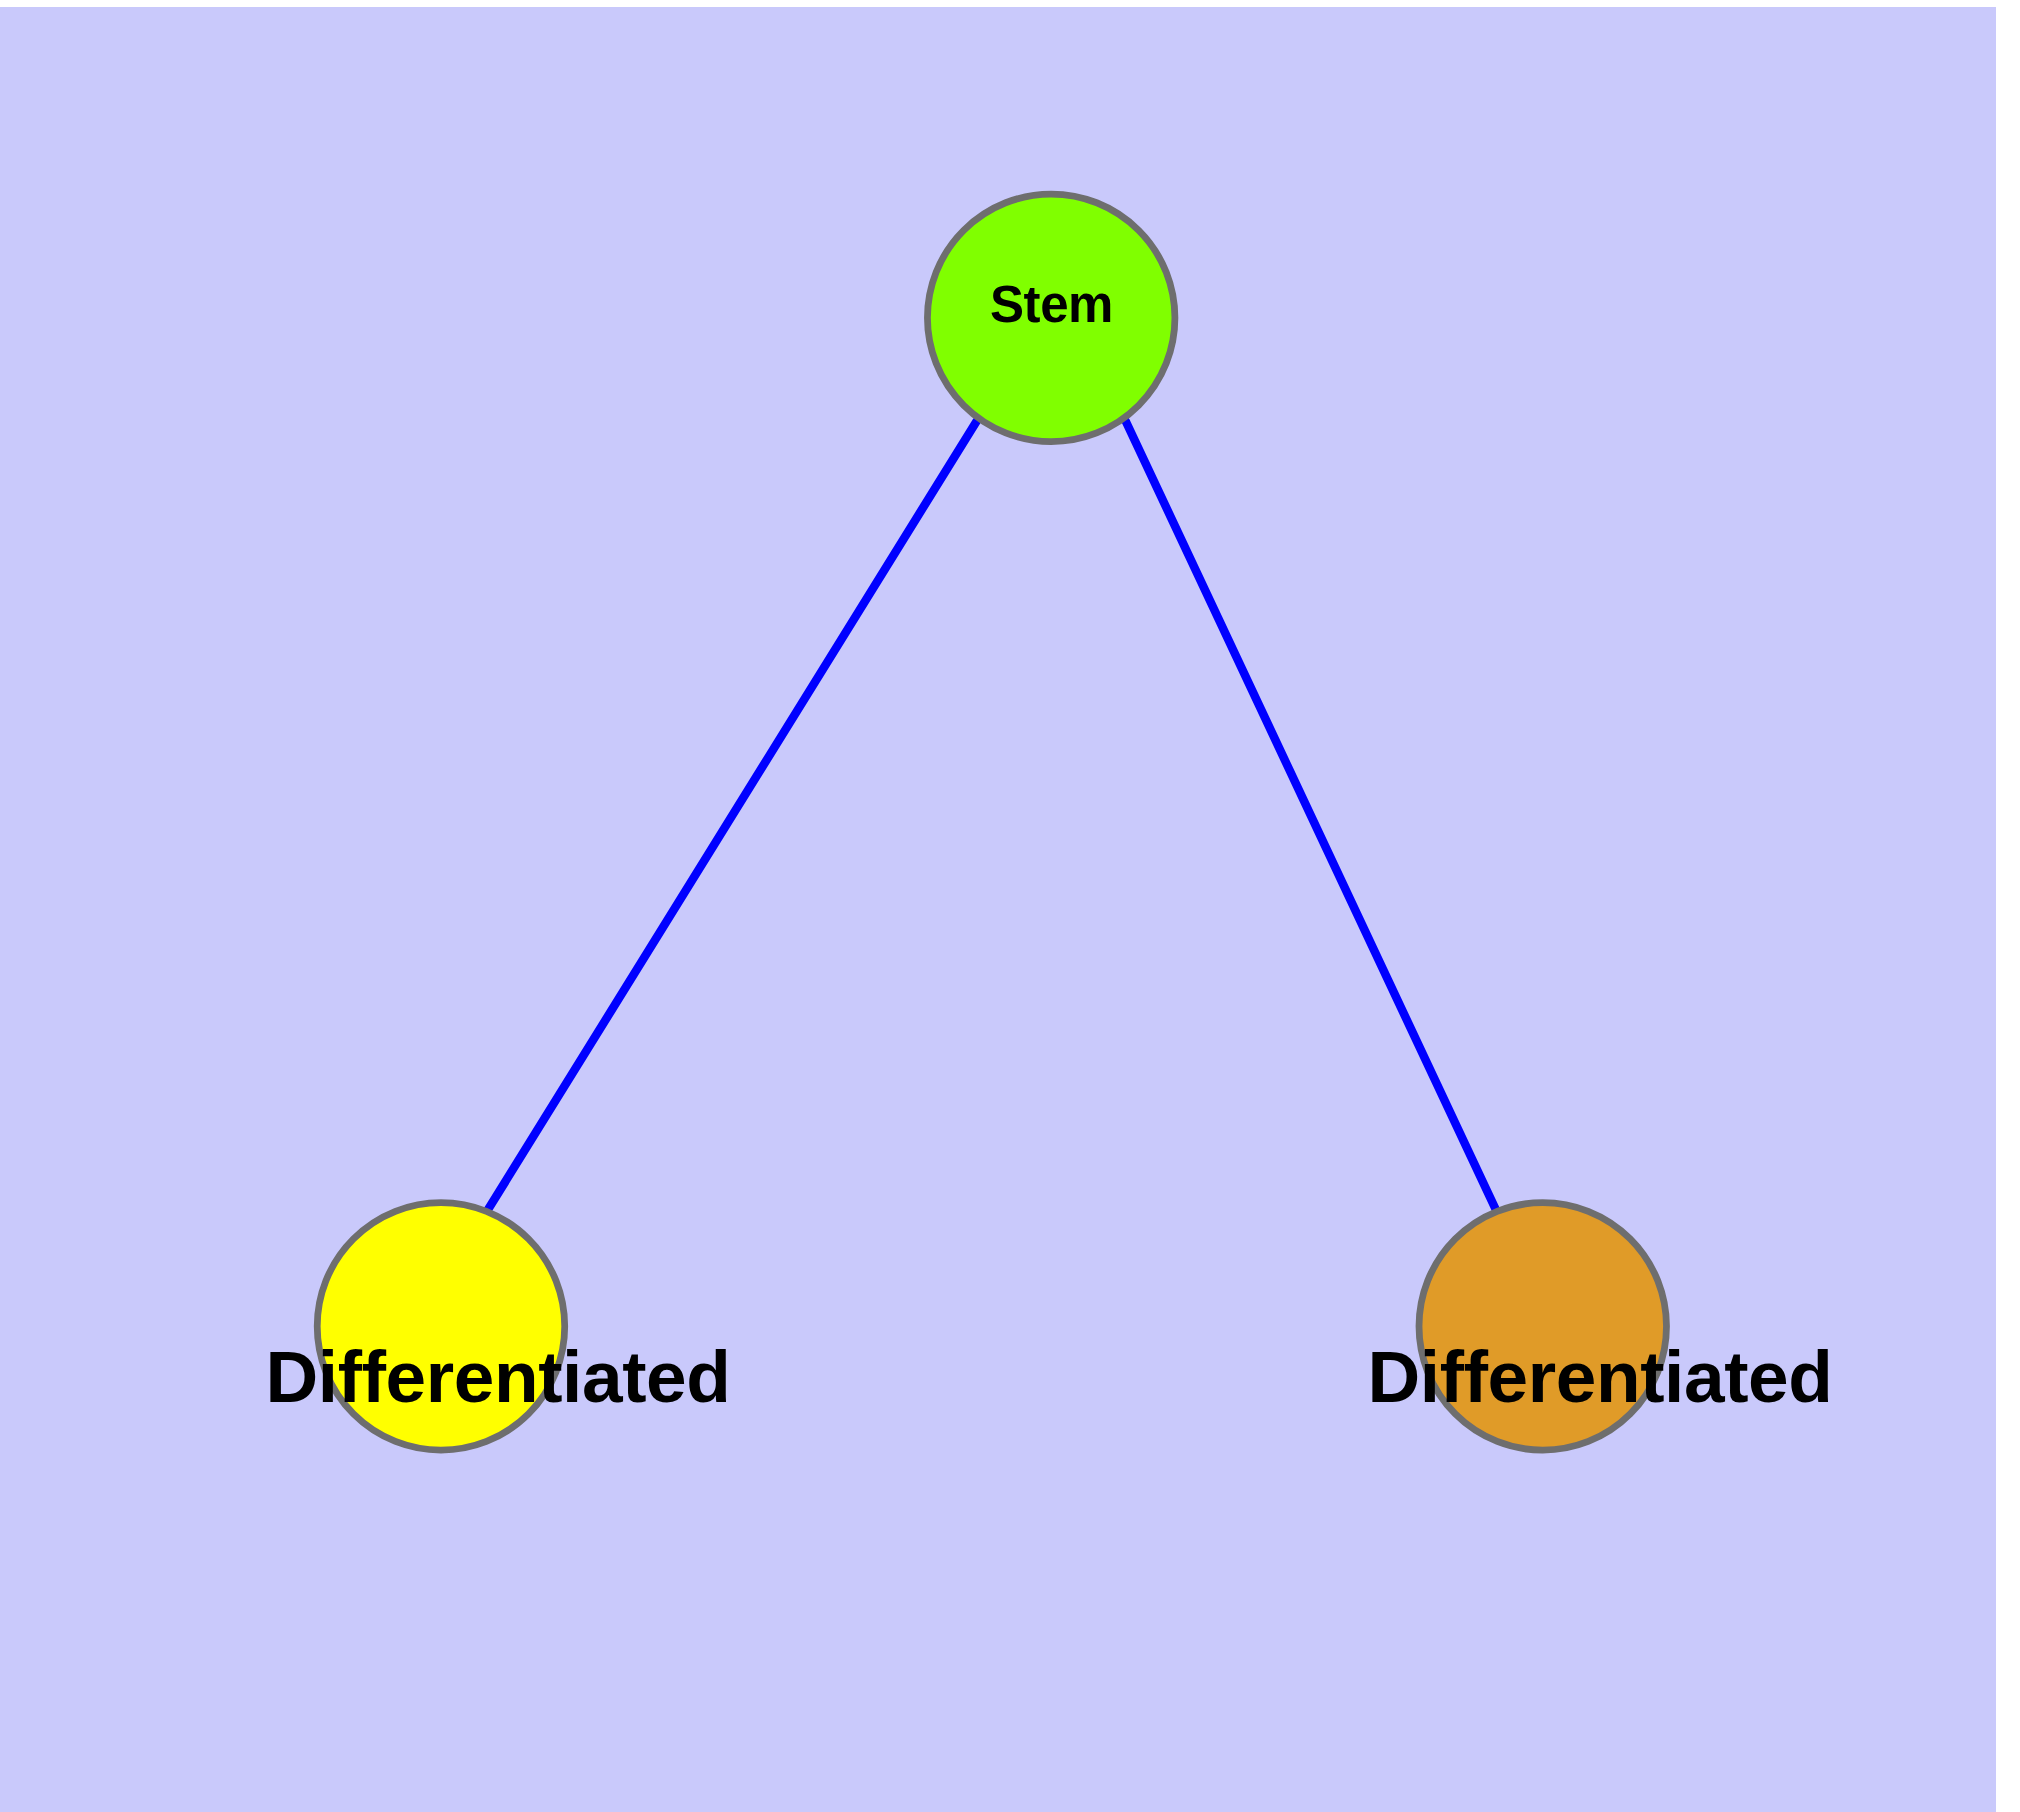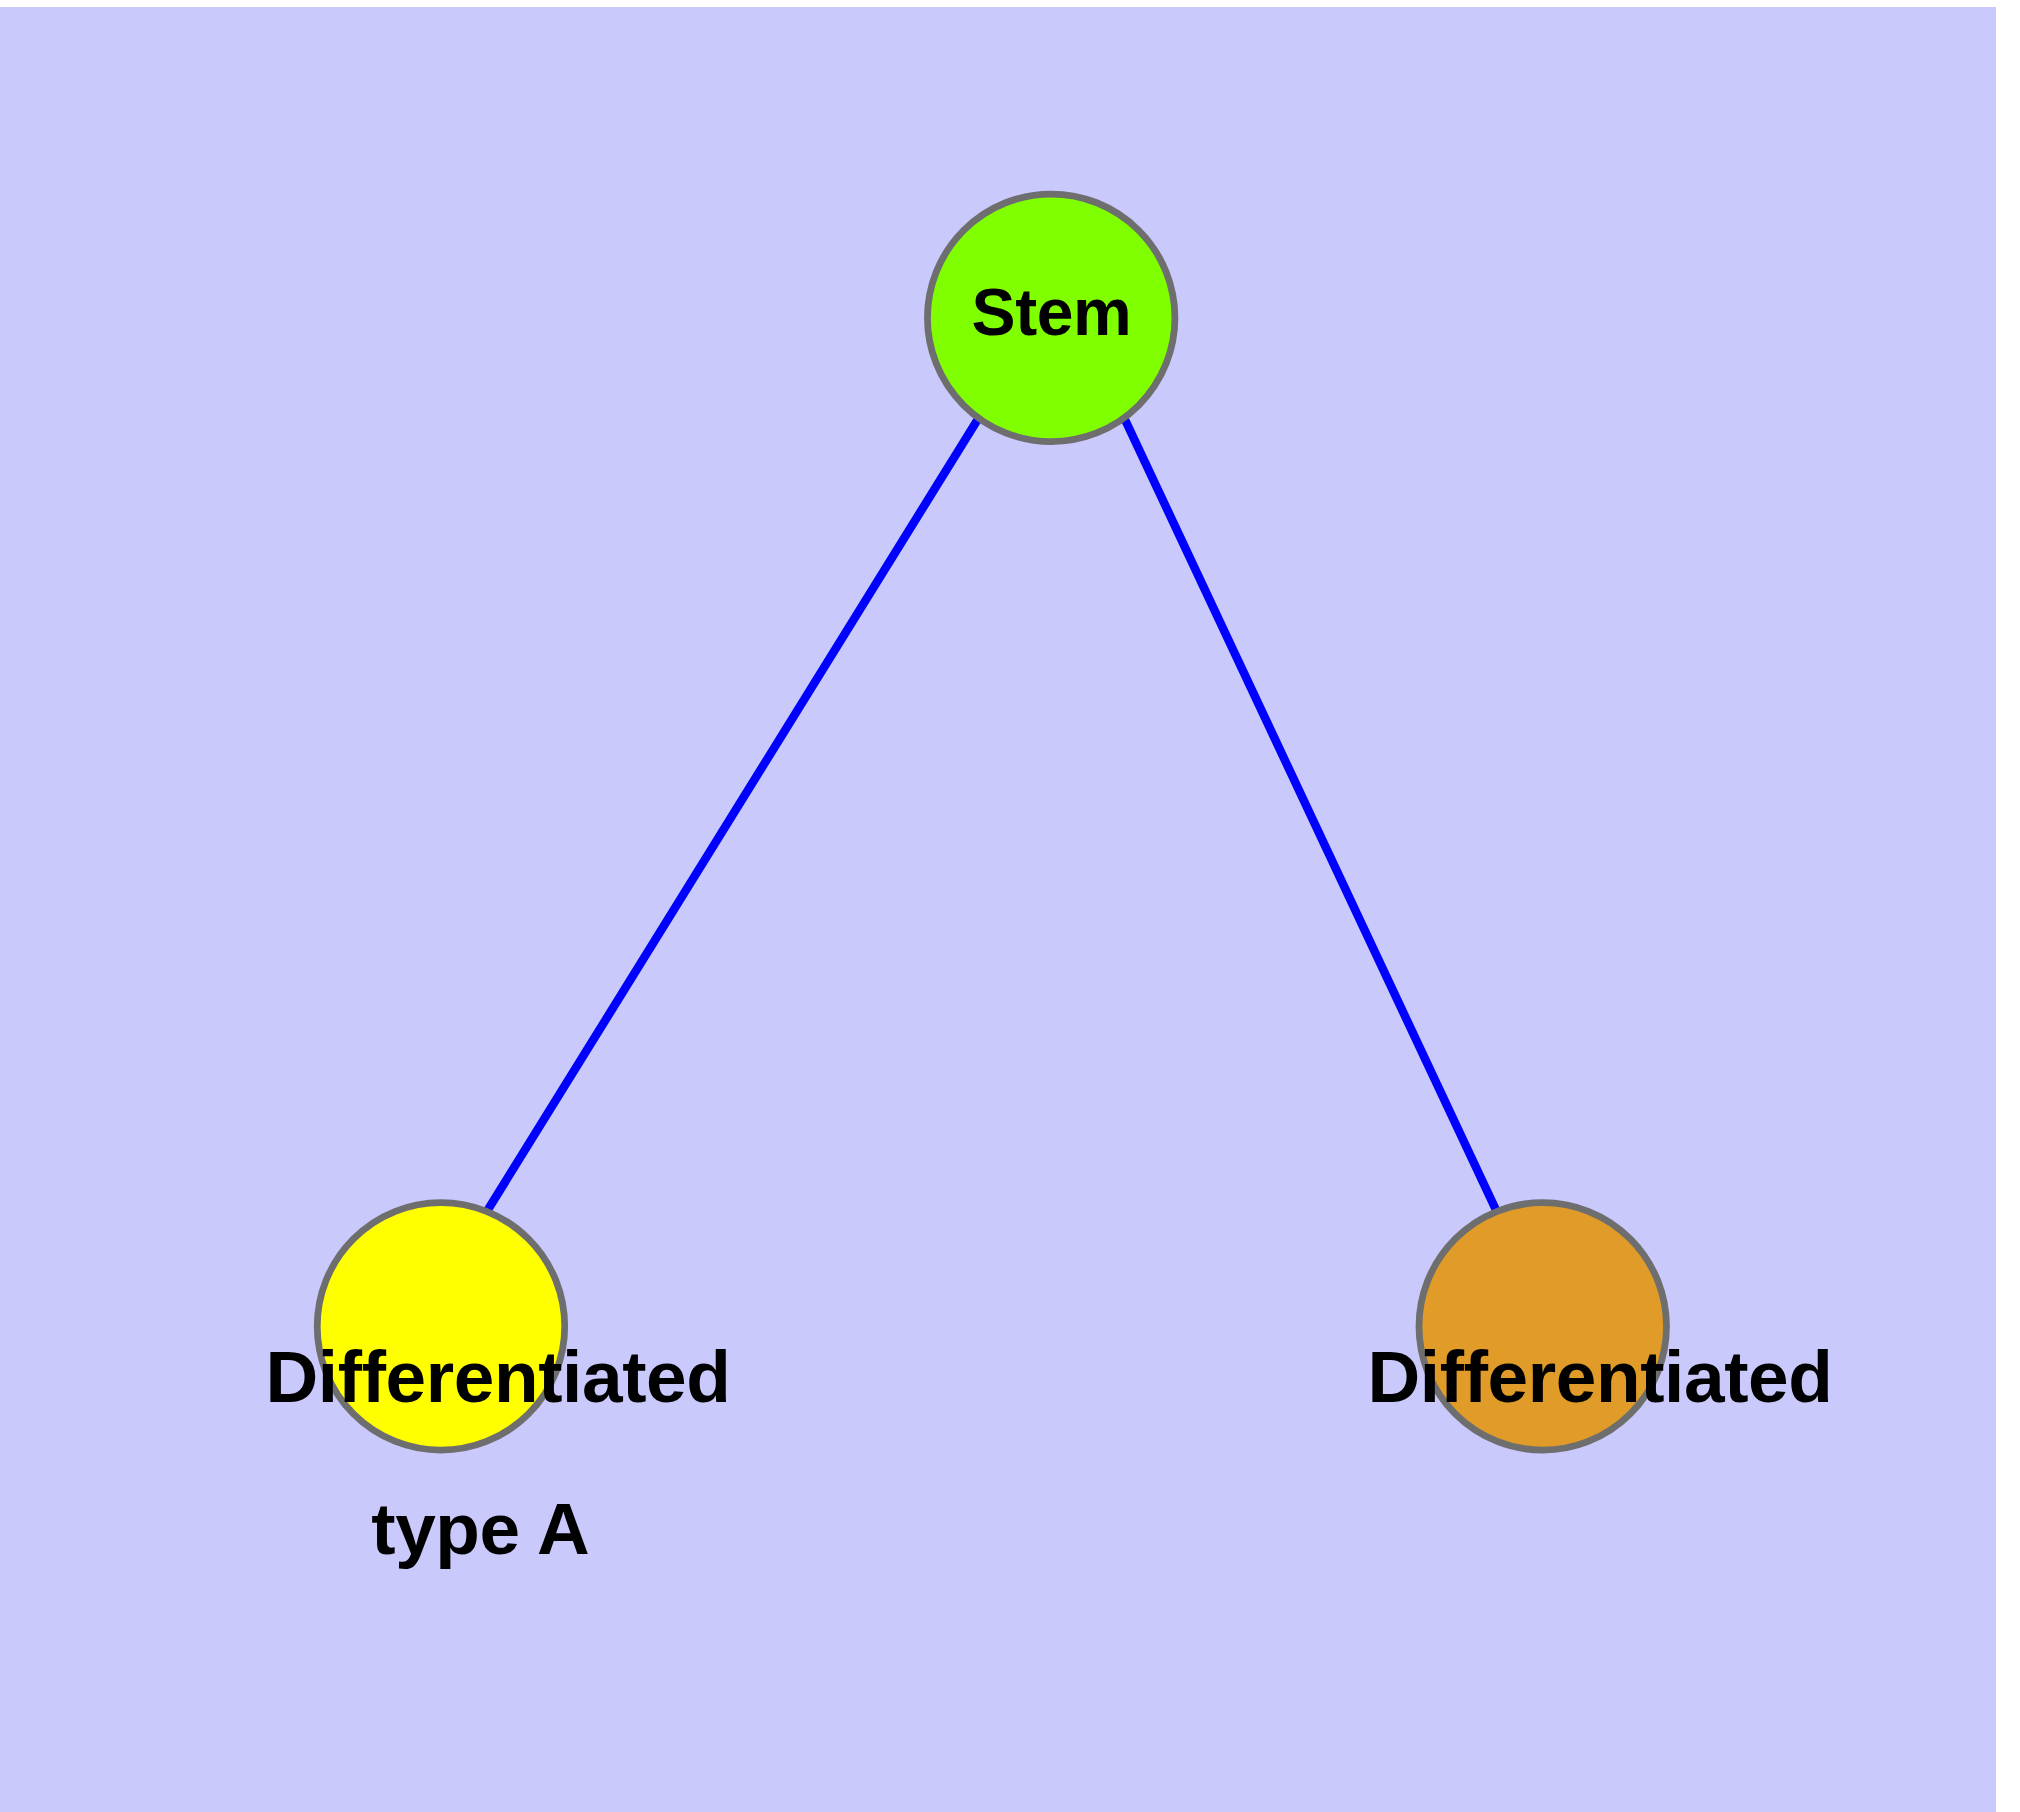--- a/index.html
+++ b/index.html
@@ -34,21 +34,21 @@
     position: absolute;
     color: #000000;
     font-weight: bold;
     text-align: center;
     line-height: 1.04;
     white-space: pre;
     pointer-events: none;
     letter-spacing: -0.4px;
   }
   #label-stem {
-    font-size: 66px;
+    font-size: 51px;
     left: 797px;
     top: 278px;
     width: 509px;
   }
   #label-diffa {
     font-size: 73px;
     left: 186px;
     top: 1263px;
     width: 509px;
   }
@@ -77,21 +77,20 @@
       <circle cx="520" cy="1565" r="146" fill="#ffff00" stroke="#6e6e6e" stroke-width="8"></circle>
       <circle cx="1820" cy="1565" r="146" fill="#e09b28" stroke="#6e6e6e" stroke-width="8"></circle>
       <circle cx="1240" cy="375" r="146" fill="#80ff00" stroke="#6e6e6e" stroke-width="8"></circle>
     </g>
   </svg>
 
   <div class="node-label" id="label-stem">Stem</div>
 
   <div class="node-label" id="label-diffa">
     <span>Differentiated</span><br>
-    <span>type A</span>
   </div>
 
   <div class="node-label" id="label-diffb">
     <span>Differentiated</span><br>
   </div>
 
 </div>
 
 
 </body></html>

